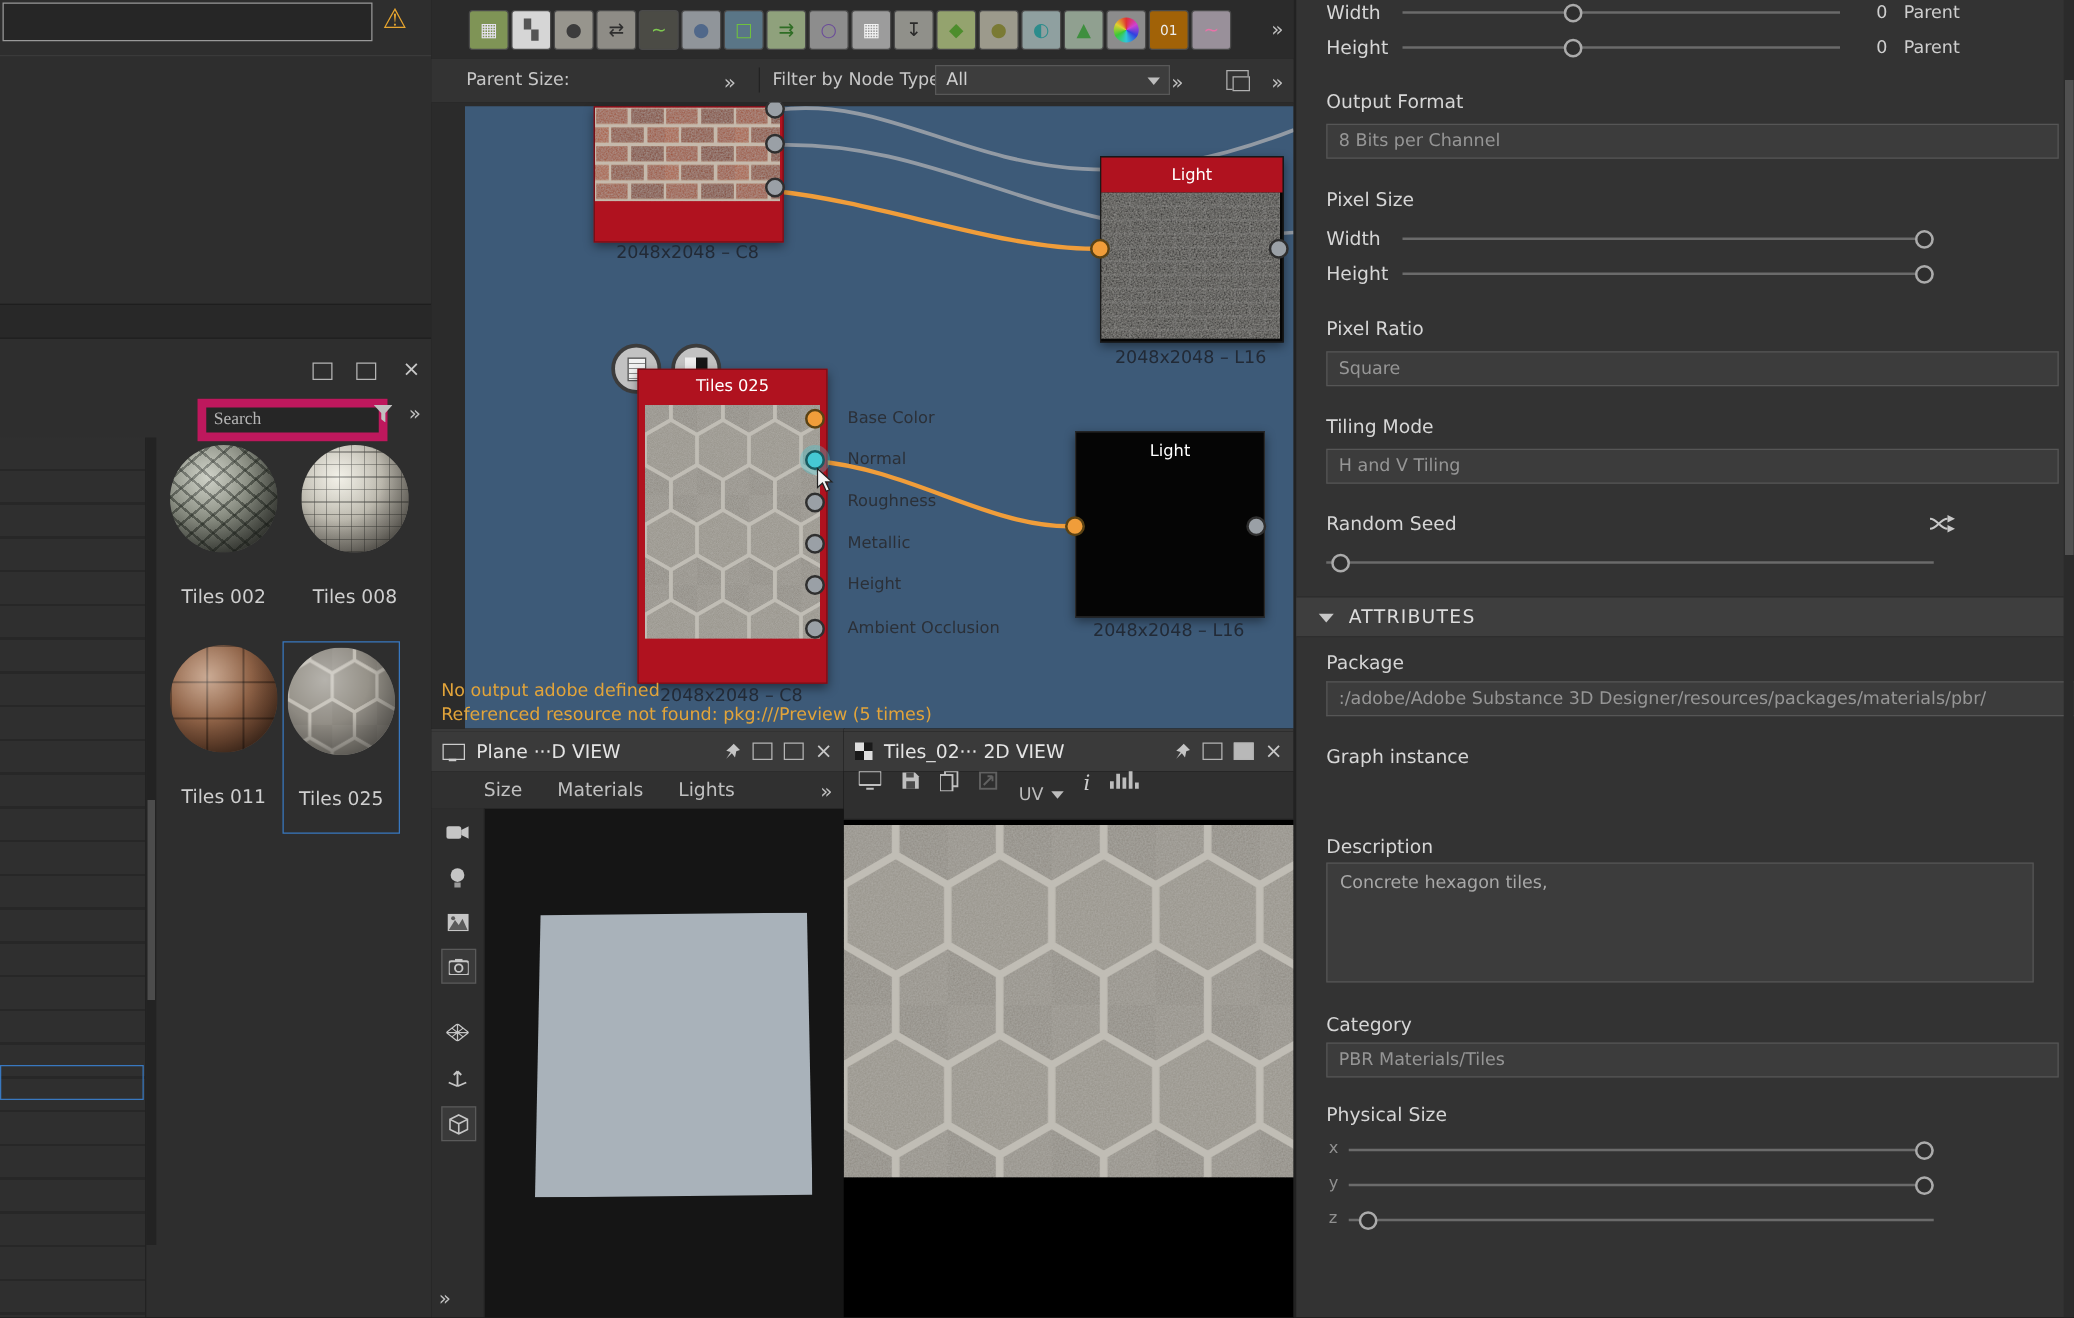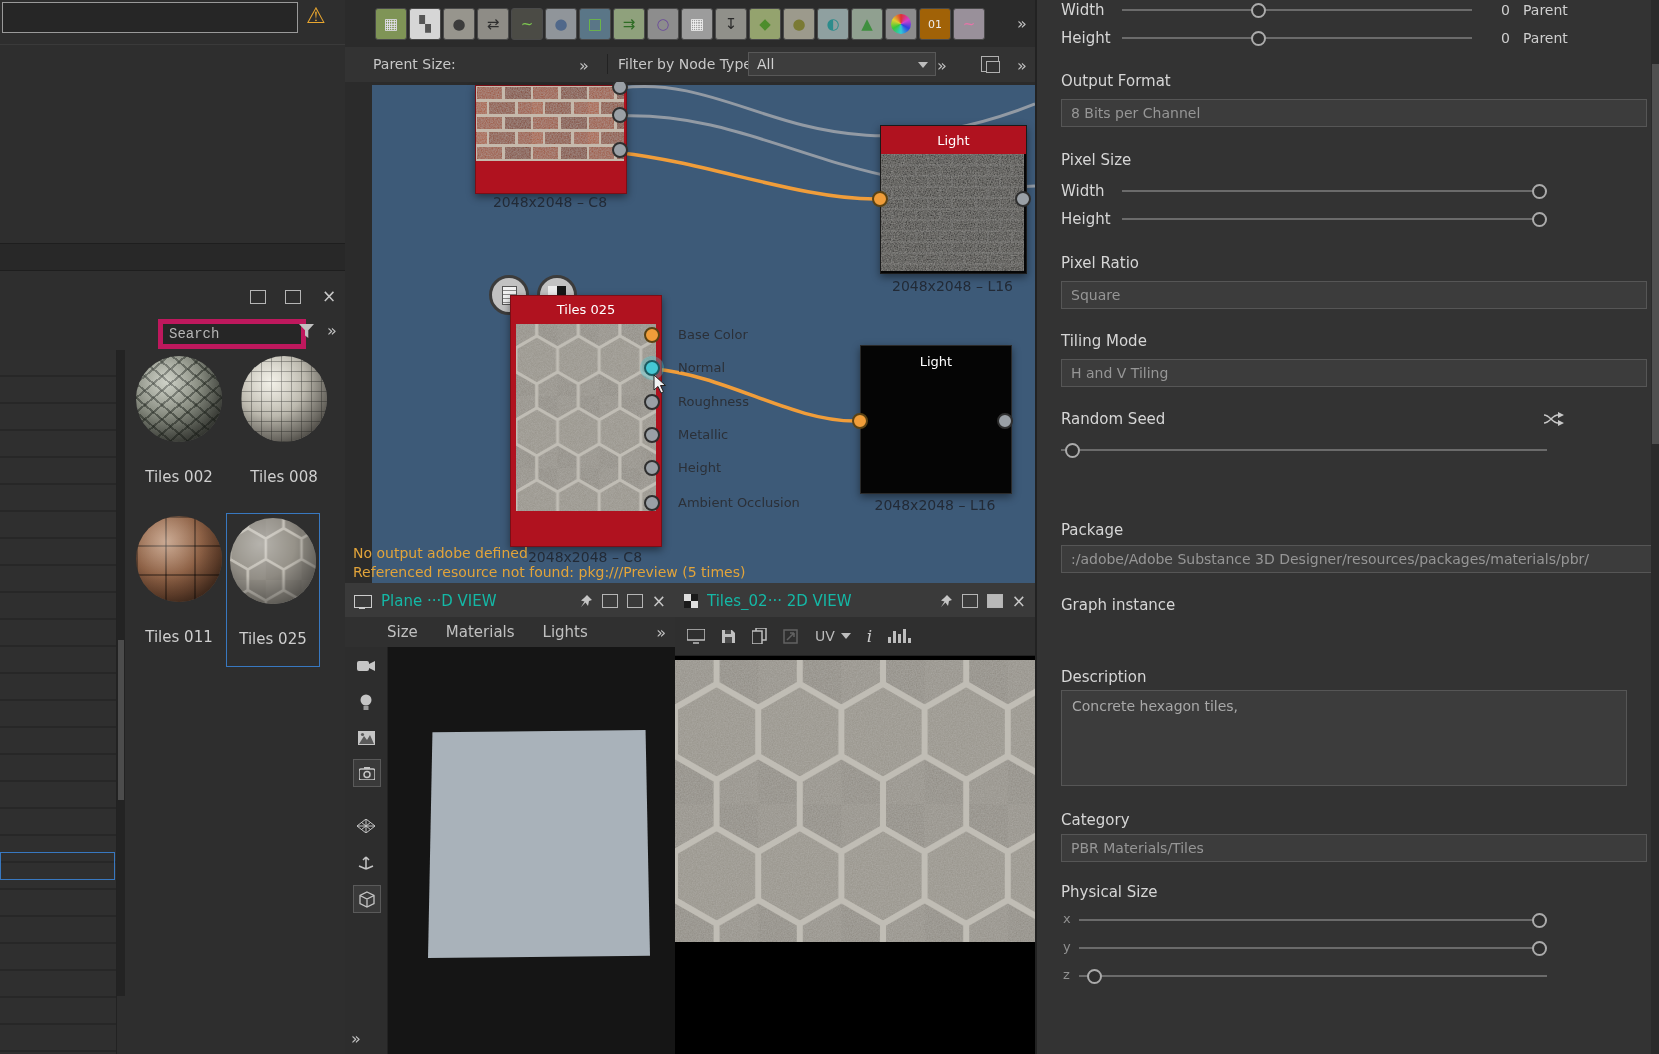--- a/index.html
+++ b/index.html
@@ -10,21 +10,21 @@
   .abs{position:absolute;}
   
   #left-panel{left:0;top:0;width:345px;height:1054px;background:#2e2e2e;border-right:1px solid #1e1e1e;}
   #lp-topfield{position:absolute;left:2px;top:2px;width:294px;height:29px;background:#262626;border:1px solid #9a9a9a;}
   #lp-warning{position:absolute;left:306px;top:3px;font-size:22px;color:var(--warning);}
   .hline{position:absolute;left:0;width:345px;height:1px;background:#3a3a3a;}
   #lp-divider{position:absolute;left:0;top:243px;width:345px;height:26px;background:#282828;border-top:1px solid #1e1e1e;border-bottom:1px solid #1e1e1e;}
   .wbtn{position:absolute;width:14px;height:12px;border:1px solid #b5b5b5;background:transparent;}
   .wbtn.filled{background:#b8b8b8;}
   .xbtn{position:absolute;font-size:17px;color:#c8c8c8;line-height:14px;}
-  #lp-search{position:absolute;left:158px;top:319px;width:126px;height:20px;background:#262626;border:5px solid #be185d;color:#ddd;padding:0 6px;font-size:14px;font-family:Liberation Mono, monospace;}
+  #lp-search{position:absolute;left:158px;top:319px;width:126px;height:20px;background:#262626;border:7px solid #be185d;color:#ddd;padding:0 6px;font-size:14px;font-family:Liberation Serif, serif;}
   #lp-search::placeholder{color:#b5b5b5;}
   .funnel{position:absolute;width:15px;height:14px;background:#c0c0c0;clip-path:polygon(0 0,100% 0,62% 45%,62% 100%,40% 82%,40% 45%);}
   .more{color:#c0c0c0;font-size:16px;letter-spacing:-1px;}
   #lp-rows{position:absolute;left:0;top:350px;width:116px;height:704px;background:repeating-linear-gradient(180deg,#2f2f2f 0 25px,#272727 25px 27px);border-right:1px solid #222;}
   #lp-selrow{position:absolute;left:0;top:852px;width:113px;height:26px;border:1px solid var(--select-blue);}
   #lp-scroll{position:absolute;left:117px;top:350px;width:8px;height:646px;background:#232323;}
   #lp-scroll .thumb{position:absolute;left:1px;top:290px;width:6px;height:160px;background:#4c4c4c;}
   .cell{position:absolute;width:92px;height:152px;}
   .cell.selected{border:1px solid var(--select-blue);}
   .sphere{position:absolute;left:3px;top:4px;width:86px;height:86px;border-radius:50%;overflow:hidden;}
@@ -67,32 +67,32 @@
   .outlab{position:absolute;left:333px;font-size:13px;color:#2b3038;}
   .badge{position:absolute;width:34px;height:34px;border-radius:50%;background:#c2c2c2;border:3px solid #3c3c3c;display:flex;align-items:center;justify-content:center;}
   .badge .doc{width:13px;height:17px;background:repeating-linear-gradient(#f2f2f2 0 3px,#8a8a8a 3px 4px);border:1px solid #555;}
   .badge .chk{width:18px;height:18px;background:conic-gradient(#161616 0 25%,#ededed 0 50%,#161616 0 75%,#ededed 0);}
   .status{position:absolute;left:8px;font-size:14px;color:var(--status-orange);}
   
   .vpanel{background:#191919;border-top:2px solid #3a3a3a;}
   #view3d{left:345px;top:583px;width:330px;height:471px;border-right:1px solid #222;}
   #view2d{left:675px;top:583px;width:360px;height:471px;background:#000;}
   .vhead{position:absolute;left:0;top:0;right:0;height:32px;background:#3a3a3a;display:flex;align-items:center;gap:9px;padding:0 9px;box-sizing:border-box;}
-  .vtitle{flex:1;font-size:15px;color:#14b8a6;white-space:nowrap;overflow:hidden;}
+  .vtitle{flex:1;font-size:15px;color:#e5e5e5;white-space:nowrap;overflow:hidden;}
   .mon{width:16px;height:11px;border:1px solid #ccc;position:relative;}
   .mon::after{content:"";position:absolute;left:4px;top:11px;width:6px;height:2px;background:#ccc;}
   .chkic{width:14px;height:14px;background:conic-gradient(#1a1a1a 0 25%,#dedede 0 50%,#1a1a1a 0 75%,#dedede 0);}
   .hb{flex:0 0 auto;}
   #v3-tabs{position:absolute;left:0;top:32px;right:0;height:30px;background:#303030;border-bottom:1px solid #242424;display:flex;align-items:center;gap:28px;padding-left:42px;font-size:15px;color:#c0c0c0;}
   #v3-strip{position:absolute;left:0;top:62px;width:42px;bottom:0;background:#2d2d2d;border-right:1px solid #222;}
   .tico{position:absolute;left:8px;width:26px;height:26px;display:flex;align-items:center;justify-content:center;}
   .tico.boxed{border:1px solid #5a5a5a;background:#3a3a3a;}
   #v3-viewport{position:absolute;left:42px;top:62px;right:0;bottom:0;background:#151515;}
   #v3-plane{position:absolute;left:41px;top:83px;width:222px;height:228px;background:#a9b2ba;clip-path:polygon(2% 1%,98% 0,100% 99%,0 100%);box-shadow:0 0 18px rgba(0,0,0,.5);}
-  #v2-toolbar{position:absolute;left:0;top:32px;right:0;height:38px;background:#2f2f2f;border-bottom:1px solid #222;display:flex;align-items:center;gap:16px;padding:0 12px;}
+  #v2-toolbar{position:absolute;left:0;top:32px;right:0;height:38px;background:#2f2f2f;border-bottom:1px solid #222;display:flex;gap:16px;padding:0 12px;}
   #v2-image{position:absolute;left:0;top:75px;width:360px;height:282px;}
   .hist{display:flex;align-items:flex-end;gap:2px;height:14px;}
   .hist i{display:block;width:3px;background:#bdbdbd;}
   .uvdd{display:flex;align-items:center;gap:6px;color:#bbb;font-size:14px;}
   .infoi{font-family:"DejaVu Serif",serif;font-style:italic;font-size:17px;color:#ccc;}
   
   #right-panel{left:1035px;top:0;width:624px;height:1054px;background:#333;border-left:2px solid #222;}
   .pl{position:absolute;color:#d6d6d6;font-size:15px;white-space:nowrap;}
   .pl.dim{color:#909090;font-size:13px;}
   .pval{position:absolute;color:#cfcfcf;font-size:14px;}
@@ -493,20 +493,24 @@
     <span class="pl" style="left:24px;top:410px">Random Seed</span>
     <svg class="abs" style="left:506px;top:411px" width="22" height="16">
       <path d="M1,4 C7,4 9,12 15,12 M1,12 C7,12 9,4 15,4" stroke="#c8c8c8" fill="none" stroke-width="1.6"></path>
       <path d="M15,1 L21,4 L15,7 Z M15,9 L21,12 L15,15 Z" fill="#c8c8c8"></path>
     </svg>
     <div class="slider" style="left:24px;top:442px;width:486px">
         <div class="st"></div>
         <div class="sh" style="left:4px"></div>
       </div>
 
+    <div id="attr-bar">
+      <span class="tri"></span>
+      <span class="t">ATTRIBUTES</span>
+    </div>
 
     <span class="pl" style="left:24px;top:521px">Package</span>
     <div class="pf" style="left:24px;top:545px;width:586px;border-right:none">:/adobe/Adobe Substance 3D Designer/resources/packages/materials/pbr/</div>
 
     <span class="pl" style="left:24px;top:596px">Graph instance</span>
 
     <span class="pl" style="left:24px;top:668px">Description</span>
     <div id="desc-box">Concrete hexagon tiles,</div>
 
     <span class="pl" style="left:24px;top:811px">Category</span>

